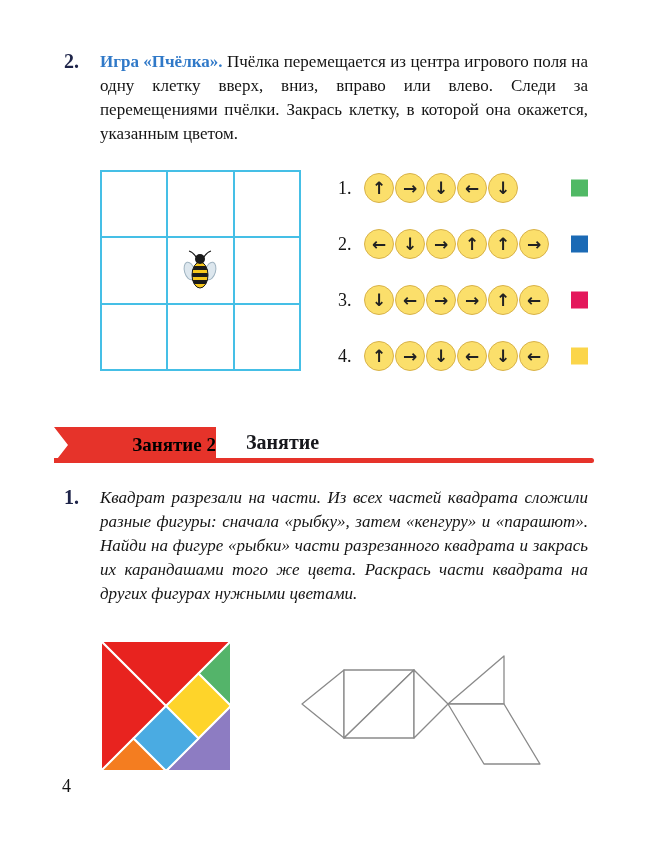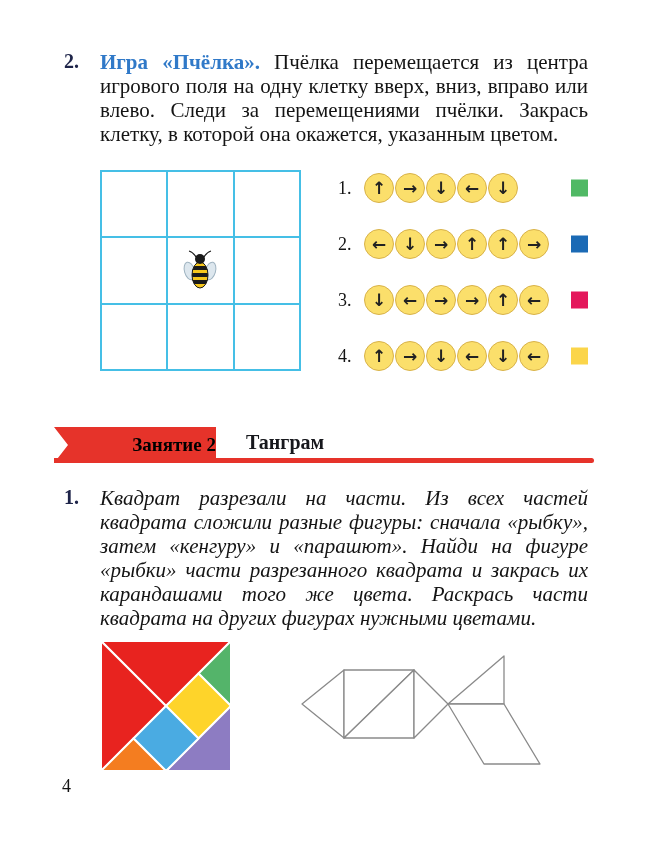--- a/index.html
+++ b/index.html
@@ -1,20 +1,20 @@
 <!DOCTYPE html>
 <html><head>
 <meta charset="utf-8">
 <style>
   html,body{margin:0;padding:0;background:#ffffff;}
   body{width:650px;height:848px;font-family:"Liberation Serif",serif;color:#141414;}
   .page{position:relative;width:650px;height:848px;background:#fff;overflow:hidden;}
 
   .task-number{position:absolute;font-weight:bold;font-size:20px;color:#1e2449;}
-  .task-text{position:absolute;left:100px;width:488px;margin:0;font-size:21px;line-height:24px;text-align:justify;}
+  .task-text{position:absolute;left:100px;width:488px;margin:0;font-size:17px;line-height:24px;text-align:justify;}
   .lead{font-weight:bold;}
 
   
   .bee-grid{position:absolute;left:100px;top:170px;width:201px;height:201px;
     display:grid;grid-template-columns:repeat(3,1fr);grid-template-rows:repeat(3,1fr);
     border:1.6px solid #45bfe6;box-sizing:border-box;}
   .bee-grid .cell{border:0.8px solid #45bfe6;display:flex;align-items:center;justify-content:center;}
 
   
   .sequences{position:absolute;left:338px;top:172px;width:250px;}
@@ -121,21 +121,21 @@
           <span class="circle" style="background: rgb(251, 223, 107); border: 1px solid rgb(216, 178, 74);">←</span>
         </div>
         <span class="swatch" style="background: rgb(251, 213, 74);"></span>
       </div>
     </div>
 
   <div class="banner-line" style="background: rgb(230, 51, 42);"></div>
   <div class="ribbon" style="background: rgb(230, 51, 42);">
     <span>Занятие 2</span>
   </div>
-  <span class="banner-title">Танграм</span>
+  <span class="banner-title">Занятие</span>
 
   <div class="task-number" style="left:64px;top:486px;">1.</div>
   <p class="task-text" style="top:486px;font-style:italic;">Квадрат разрезали на части. Из всех частей квадрата сложили разные фигуры: сначала «рыбку», затем «кенгуру» и «парашют». Найди на фигуре «рыбки» части разрезанного квадрата и закрась их карандашами того же цвета. Раскрась части квадрата на других фигурах нужными цветами.</p>
 
   <svg class="figure" style="left:100px;top:640px;" width="132" height="132" viewBox="-1 -1 132 132">
     <g stroke="#ffffff" stroke-width="2" stroke-linejoin="round">
       <polygon points="0,0 130,0 65,65" fill="#e8231f"></polygon>
       <polygon points="0,0 0,130 65,65" fill="#e8231f"></polygon>
       <polygon points="130,0 97.5,32.5 130,65" fill="#54b46a"></polygon>
       <polygon points="65,65 97.5,32.5 130,65 97.5,97.5" fill="#fed42a"></polygon>

